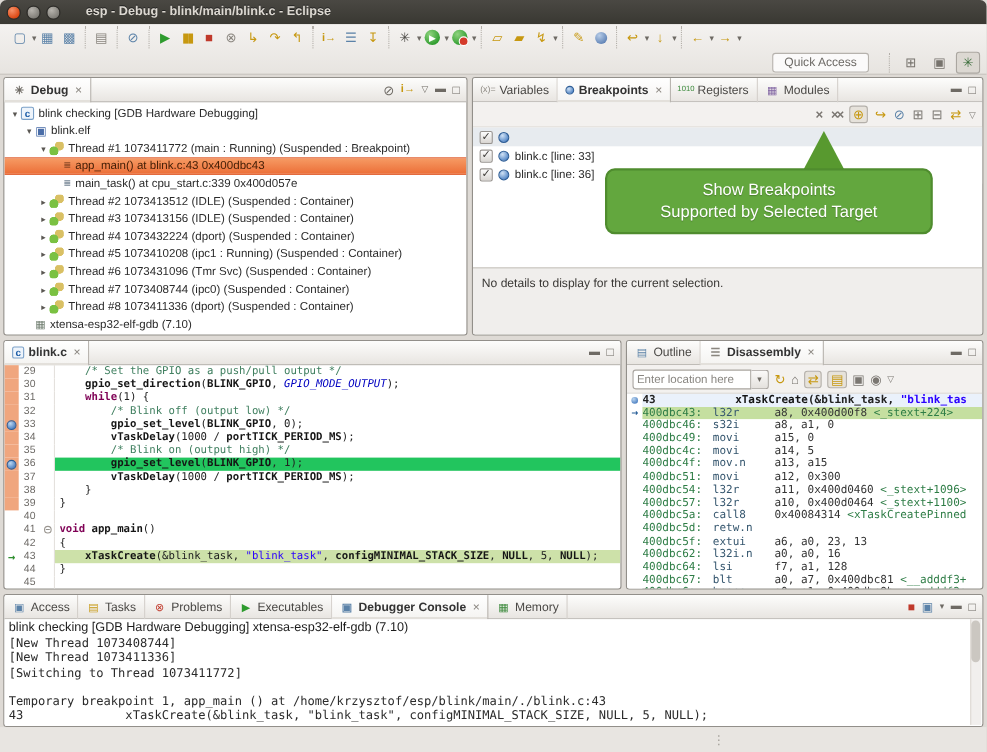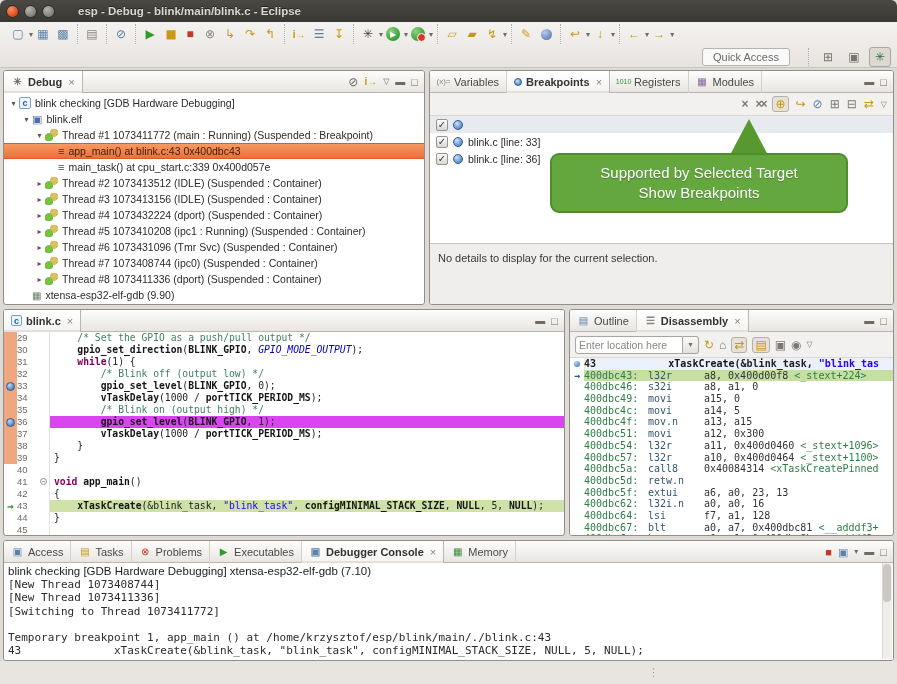--- a/index.html
+++ b/index.html
@@ -95,27 +95,27 @@
     text-shadow:0 1px 1px rgba(0,0,0,.25); }
   .callout-arrow { position:absolute; left:300px; top:48px; width:0; height:0; z-index:4;
     border-left:19px solid transparent; border-right:19px solid transparent; border-bottom:36px solid #58992f; }
 
   
   #editor-panel { left:3px; top:309px; width:562px; height:227px; }
   .ed-body { position:relative; font-family:"DejaVu Sans Mono", monospace; font-size:9.7px; }
   .edrow { display:flex; height:12px; line-height:12px; align-items:stretch; white-space:pre; }
   .ed-band { width:13px; flex:none; display:flex; align-items:center; justify-content:center; position:relative; }
   .ed-band.band { background:#f0a67e; }
-  .ed-num { width:22px; flex:none; text-align:left; color:#6e6b67; font-size:9.5px; padding-right:2px;
+  .ed-num { width:22px; flex:none; text-align:center; color:#6e6b67; font-size:9.5px; padding-right:2px;
     font-family:"Liberation Sans", sans-serif; }
   .ed-fold { width:11px; flex:none; border-right:1px solid #e4e1dd; position:relative; }
   .fold-minus { position:absolute; left:1px; top:2px; width:7px; height:7px; border:1px solid #9b9791;
     border-radius:50%; background:#fff; color:#5b5852; font-size:7px; line-height:6px; text-align:center; }
   .ed-code { flex:1; padding-left:4px; }
-  .edrow.hl-blue .ed-code { background:#d946ef; }
+  .edrow.hl-blue .ed-code { background:#22c55e; }
   .edrow.hl-green .ed-code { background:#cde1a9; }
   .mk-bp { width:9px; height:9px; border-radius:50%;
     background:radial-gradient(circle at 35% 30%, #bcd6f0, #47抗7cc0 80%);
     background:radial-gradient(circle at 35% 30%, #bcd6f0, #477cc0 80%); border:1px solid #2f5e96; }
   .mk-ip { color:#2f8f2f; font-weight:bold; font-size:11px; line-height:9px; }
   .pln { color:#222; } .cmt { color:#3f7f5f; } .kw { color:#7f0055; font-weight:bold; }
   .str { color:#2a00ff; } .fn { color:#151515; font-weight:bold; } .enm { color:#0000c0; font-style:italic; }
 
   
   #disasm-panel { left:569px; top:309px; width:325px; height:227px; }
@@ -358,21 +358,21 @@
         <span class="tlabel">Thread #7 1073408744 (ipc0) (Suspended : Container)</span>
       </div>
       <div class="trow" style="padding-left: 30px;">
         <span class="expander">▸</span>
         <span class="ti ic-thread-icon"></span>
         <span class="tlabel">Thread #8 1073411336 (dport) (Suspended : Container)</span>
       </div>
       <div class="trow" style="padding-left: 17px;">
         <span class="expander"></span>
         <span class="ti ic-gdb-icon">▦</span>
-        <span class="tlabel">xtensa-esp32-elf-gdb (9.90)</span>
+        <span class="tlabel">xtensa-esp32-elf-gdb (7.10)</span>
       </div>
     </div>
 </div>
 
 <div class="panel" id="bp-panel">
   <div class="tabbar">
     <div class="tab">
       <span class="ticon" style="color:#8a867f;font-size:8px">(x)=</span>
       <span>Variables</span>
     </div>
@@ -416,22 +416,22 @@
         <span>blink.c [line: 33]</span>
       </div>
       <div class="bprow">
         <span class="checkbox">✓</span>
         <span class="bpdot"></span>
         <span>blink.c [line: 36]</span>
       </div>
     </div>
   <div class="callout-arrow"></div>
   <div class="callout">
+    <span>Show Breakpoints</span>
     <span>Supported by Selected Target</span>
-    <span>Show Breakpoints</span>
   </div>
   <div class="bp-details">
     <span>No details to display for the current selection.</span>
   </div>
 </div>
 
 <div class="panel" id="editor-panel">
   <div class="tabbar">
     <div class="tab active">
       <span class="ticon ic-c-app-icon" style="width:11px;height:11px">c</span>

